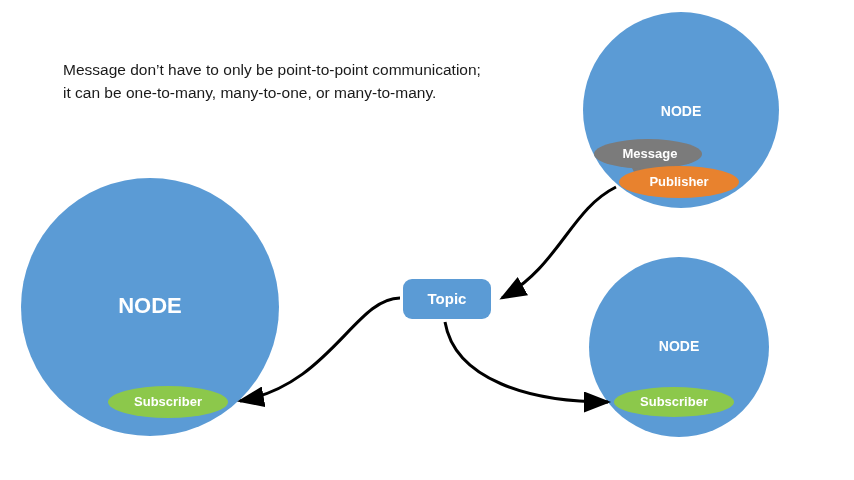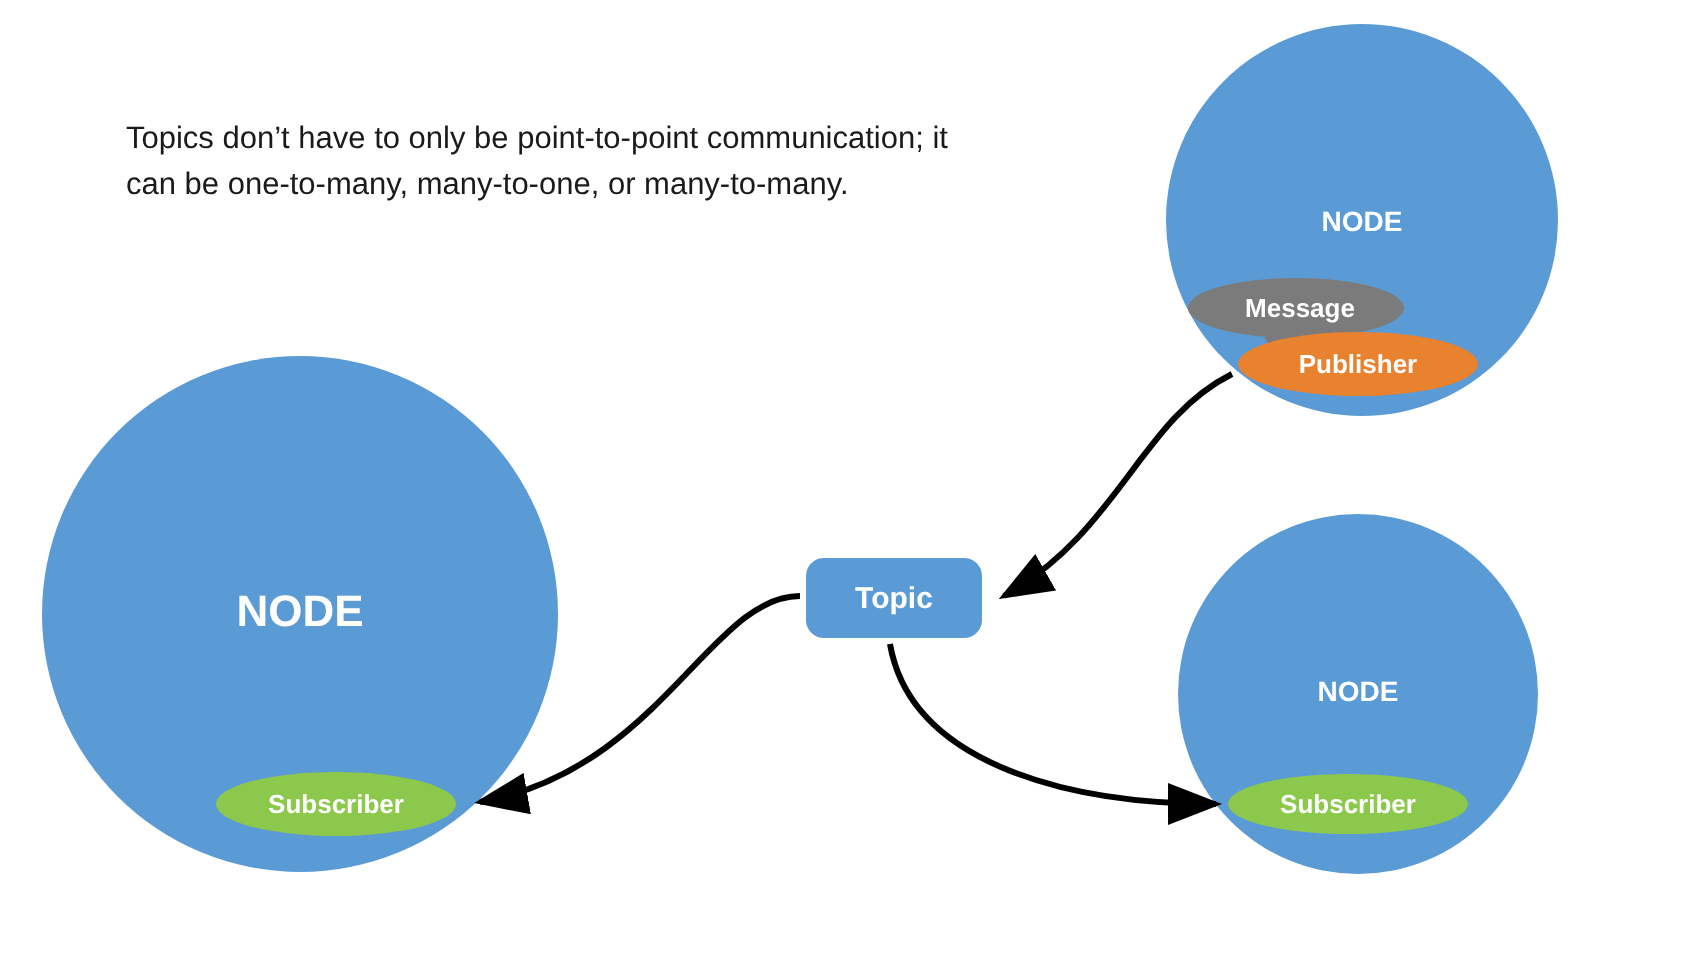--- a/index.html
+++ b/index.html
@@ -49,21 +49,21 @@
     fill: #ffffff;
     text-anchor: middle;
     dominant-baseline: middle;
   }
 </style>
 </head>
 <body>
 
 <div id="stage">
 
-  <div class="caption">Topics don’t have to only be point-to-point communication; it can be one-to-many, many-to-one, or many-to-many.</div>
+  <div class="caption">Message don’t have to only be point-to-point communication; it can be one-to-many, many-to-one, or many-to-many.</div>
 
   <svg id="diagram-svg" viewBox="0 0 854 480">
     <defs>
       <marker id="arrowhead-end" markerWidth="9" markerHeight="7" refX="8" refY="3.5" orient="auto" markerUnits="strokeWidth">
         <polygon points="0 0, 9 3.5, 0 7" fill="#000000"></polygon>
       </marker>
     </defs>
 
     <g>
       <circle cx="150" cy="307" r="129" fill="#5B9BD5"></circle>

